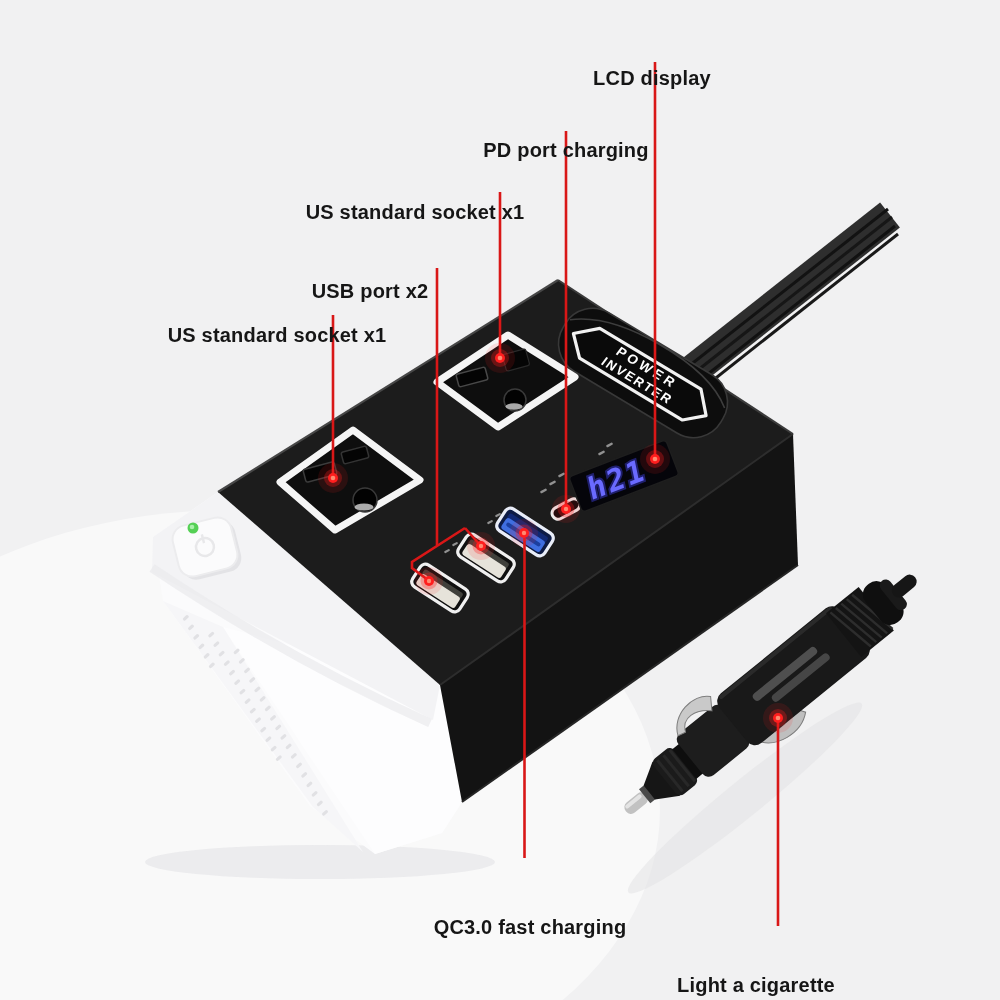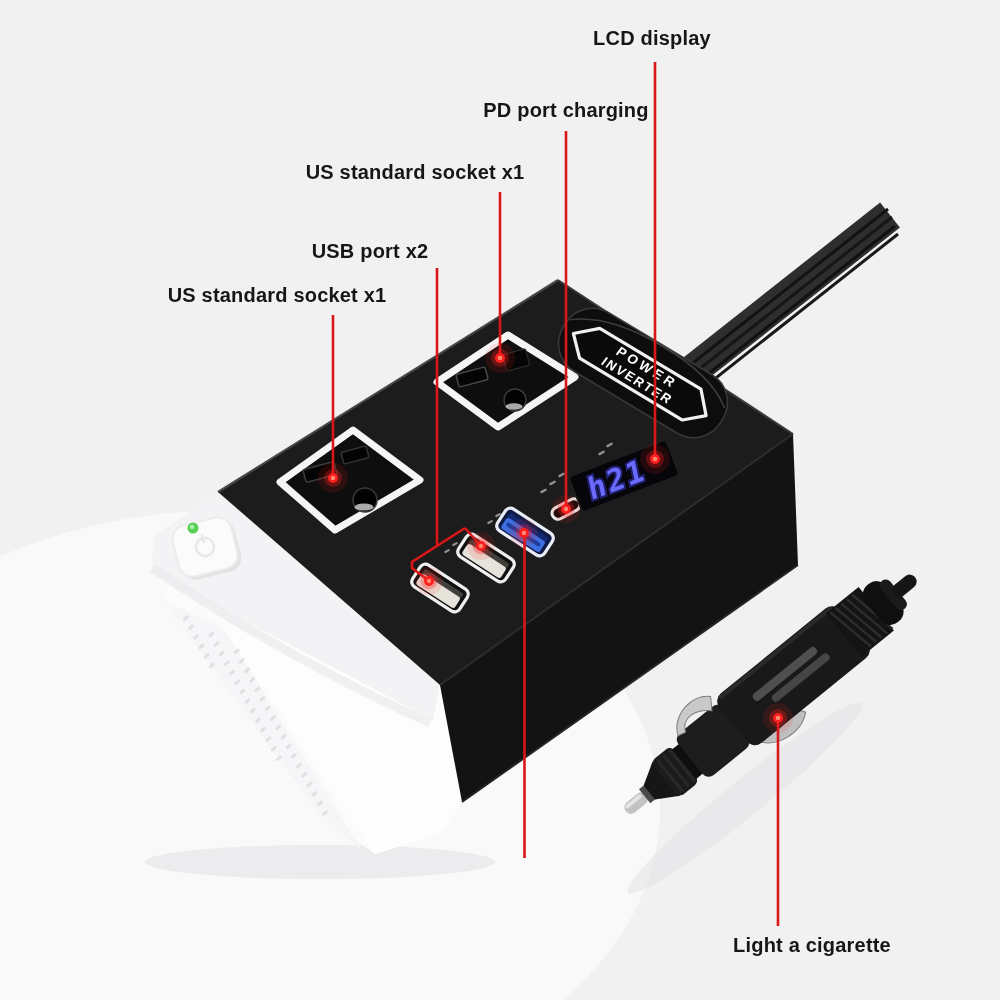--- a/index.html
+++ b/index.html
@@ -1,20 +1,20 @@
 <!DOCTYPE html>
 <html><head>
 <meta charset="utf-8">
 <style>
   html,body{margin:0;padding:0;background:#f1f1f2;}
   .stage{position:relative;width:1000px;height:1000px;overflow:hidden;
          font-family:"Liberation Sans",sans-serif;background:#f1f1f2;}
   .stage svg{position:absolute;left:0;top:0;}
   .callout{position:absolute;transform:translateX(-50%);white-space:nowrap;
-           font-weight:700;font-size:20px;letter-spacing:.2px;color:#161616;}
+           font-weight:700;font-size:20px;letter-spacing:.2px;color:#161616;margin-top:40px;}
   .seg{font-family:"DejaVu Sans Mono",monospace;}
 </style>
 </head>
 <body>
 
 <div class="stage">
 
 <svg width="1000" height="1000" viewBox="0 0 1000 1000">
 
   <rect x="0" y="0" width="1000" height="1000" fill="#f1f1f2"></rect>
@@ -258,15 +258,16 @@
           <circle cx="778" cy="718" r="2.3" fill="#ff8a70"></circle>
         </g>
   </g>
 </svg>
 
 <div class="callout" style="left:652px;top:27px;">LCD display</div>
 <div class="callout" style="left:566px;top:99px;">PD port charging</div>
 <div class="callout" style="left:415px;top:161px;">US standard socket x1</div>
 <div class="callout" style="left:370px;top:240px;">USB port x2</div>
 <div class="callout" style="left:277px;top:284px;">US standard socket x1</div>
-<div class="callout" style="left:812px;top:934px;">Light a cigarette</div>
+<div class="callout" style="left:530px;top:876px;">QC3.0 fast charging</div>
+<div class="callout" style="left:756px;top:934px;">Light a cigarette</div>
 
 </div>
 
 </body></html>

